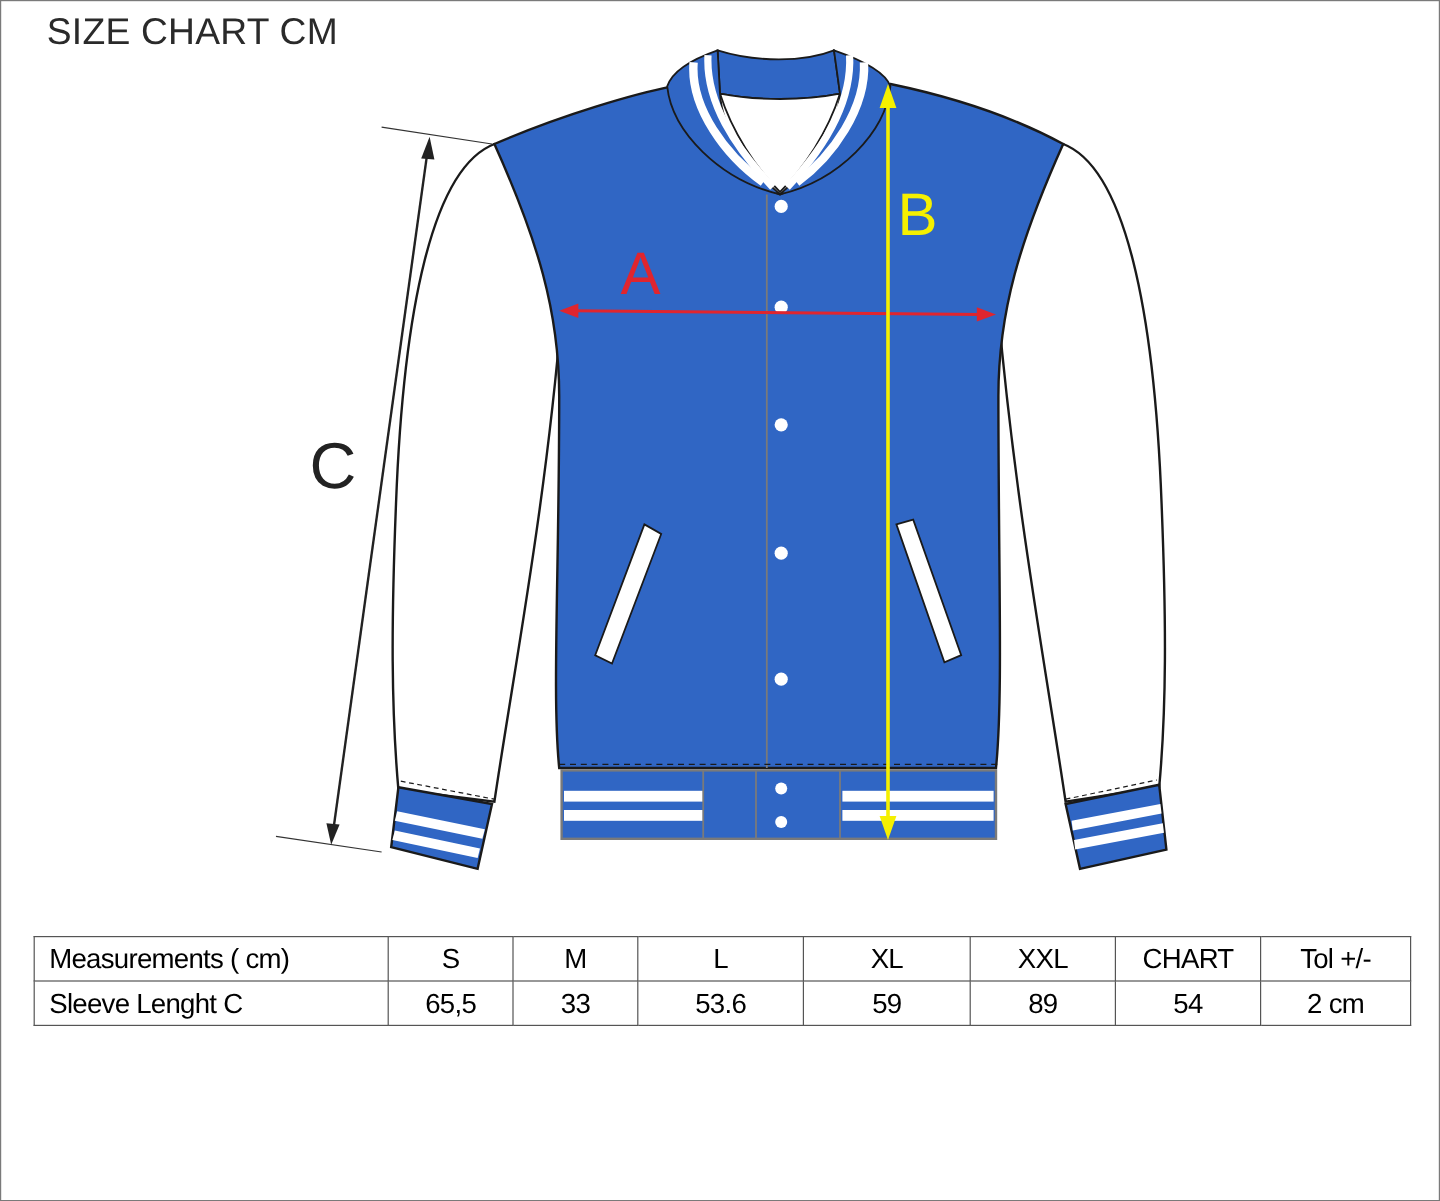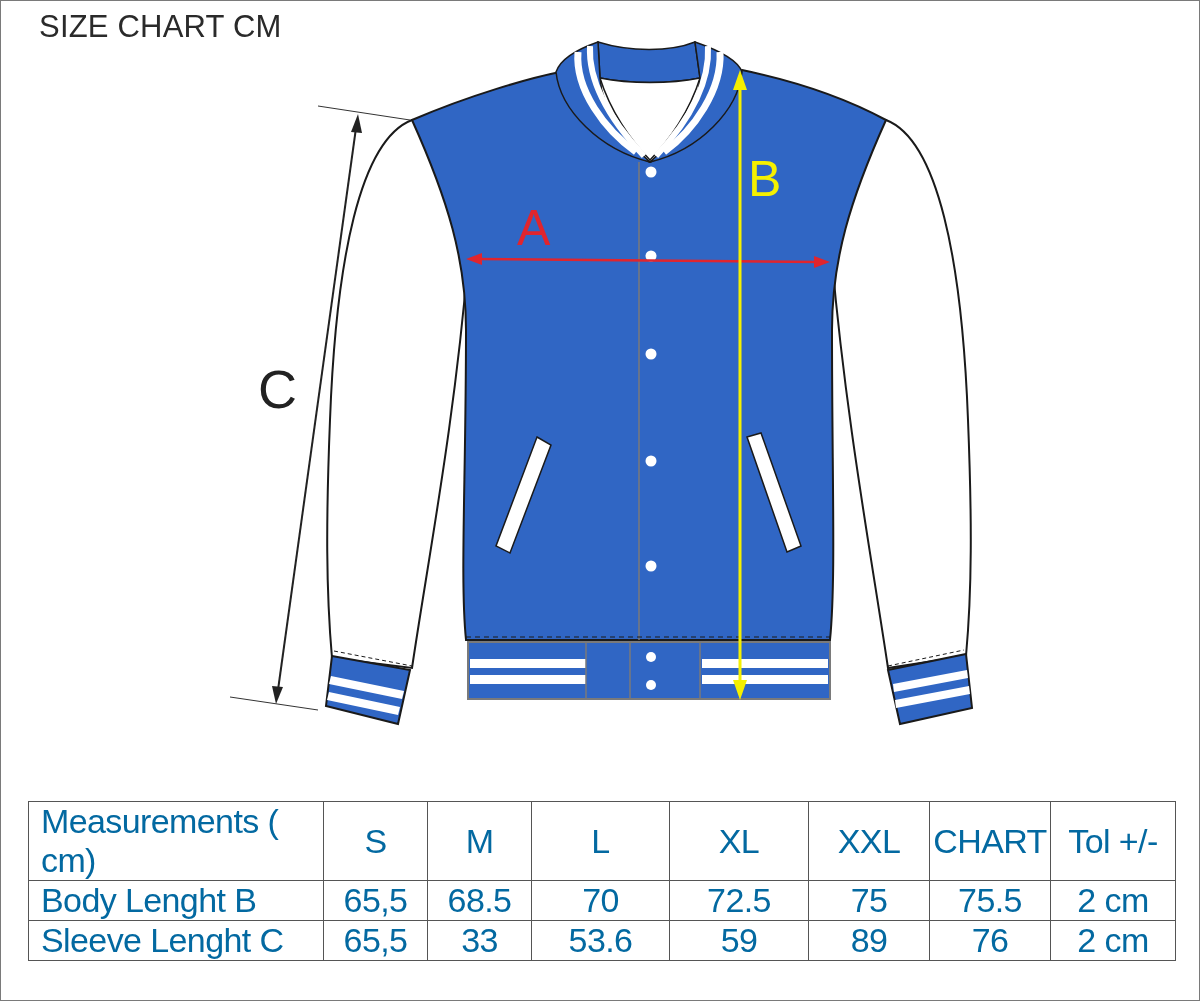--- a/index.html
+++ b/index.html
@@ -1,21 +1,21 @@
 <!DOCTYPE html>
 <html><head>
   <meta charset="utf-8">
   <style>
     html, body { margin: 0; padding: 0; background: #ffffff; }
     body { width: 1200px; height: 1001px; position: relative; overflow: hidden; font-family: "Liberation Sans", sans-serif; color: #1a1a1a; }
     .frame { position: absolute; left: 0; top: 0; width: 1198px; height: 999px; border: 1px solid #7a7a7a; box-sizing: content-box; }
     .title { position: absolute; left: 39px; top: 9px; font-size: 31px; color: #2a2a2a; letter-spacing: 0.2px; font-weight: normal; }
     svg.art { position: absolute; left: 0; top: 0; }
     .label-c { position: absolute; left: 258px; top: 358px; font-size: 54px; color: #222; }
-    table.sizes { position: absolute; left: 28px; top: 801px; border-collapse: collapse; font-size: 34px; color: #0369a1; letter-spacing: -0.6px; }
+    table.sizes { position: absolute; left: 28px; top: 780px; border-collapse: collapse; font-size: 23px; color: #000000; letter-spacing: -0.6px; }
     table.sizes td { border: 1.6px solid #555; height: 36px; padding: 0; text-align: center; }
     table.sizes td.rowhead { text-align: left; padding-left: 12px; }
   </style>
 </head>
 <body>
 
 <div class="frame"></div>
 
 <div class="title">SIZE CHART CM</div>
 
@@ -112,33 +112,23 @@
     <td class="rowhead" style="width:282px">Measurements ( cm)</td>
     <td style="width:103px">S</td>
     <td style="width:103px">M</td>
     <td style="width:137px">L</td>
     <td style="width:138px">XL</td>
     <td style="width:120px">XXL</td>
     <td style="width:120px">CHART</td>
     <td style="width:124px">Tol +/-</td>
   </tr>
   <tr>
-    <td class="rowhead">Body Lenght B</td>
-    <td>65,5</td>
-    <td>68.5</td>
-    <td>70</td>
-    <td>72.5</td>
-    <td>75</td>
-    <td>75.5</td>
-    <td>2 cm</td>
-  </tr>
-  <tr>
     <td class="rowhead">Sleeve Lenght C</td>
     <td>65,5</td>
     <td>33</td>
     <td>53.6</td>
     <td>59</td>
     <td>89</td>
-    <td>76</td>
+    <td>54</td>
     <td>2 cm</td>
   </tr>
 </tbody>
   </table>
 
 </body></html>

